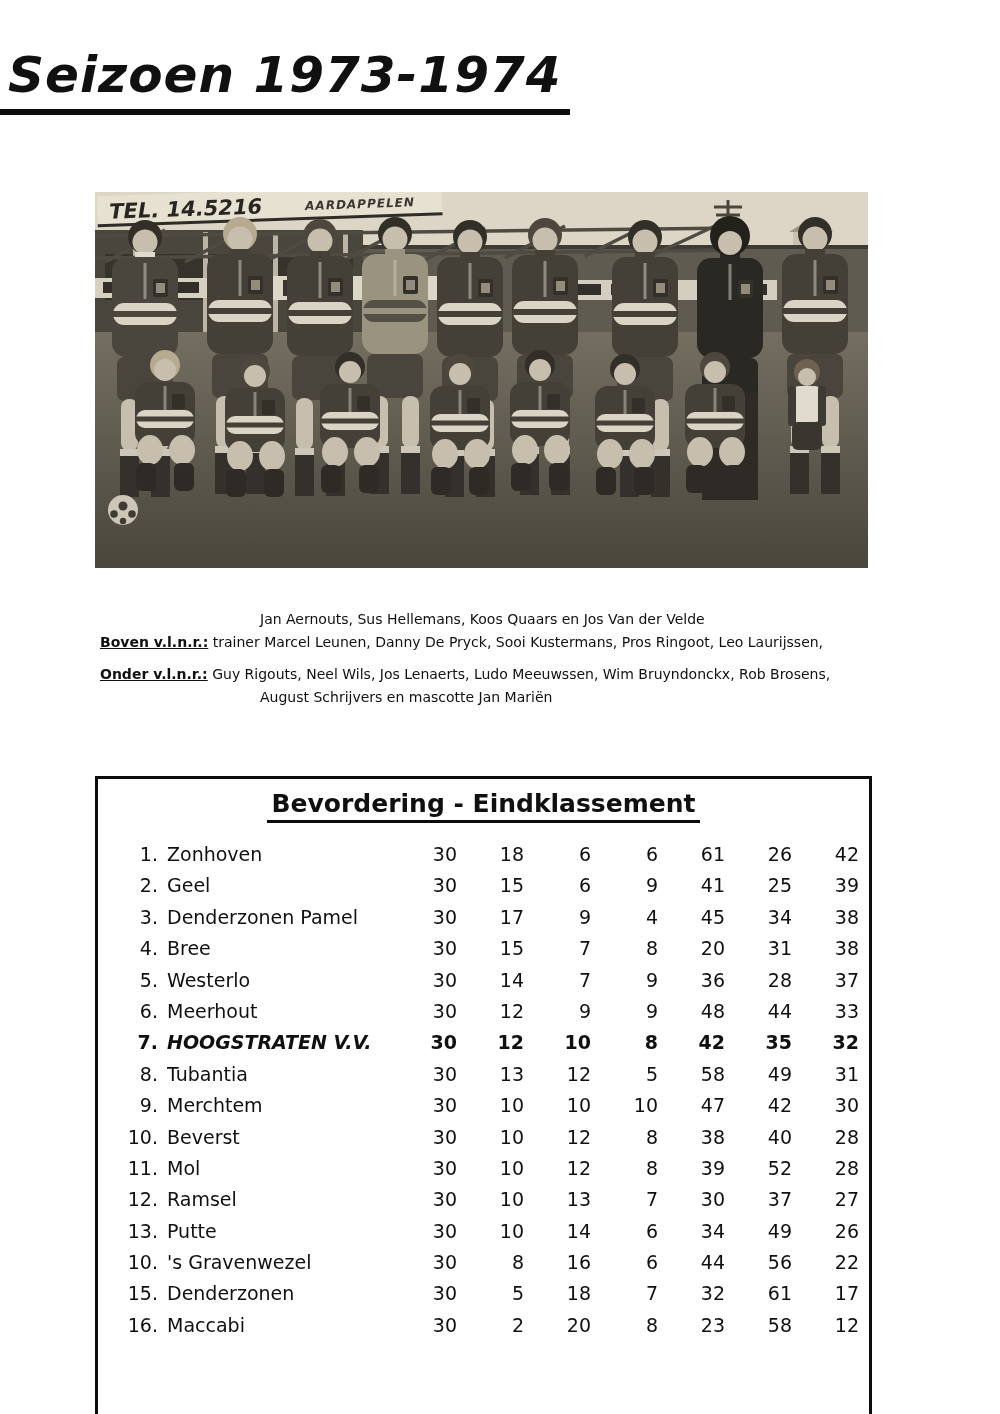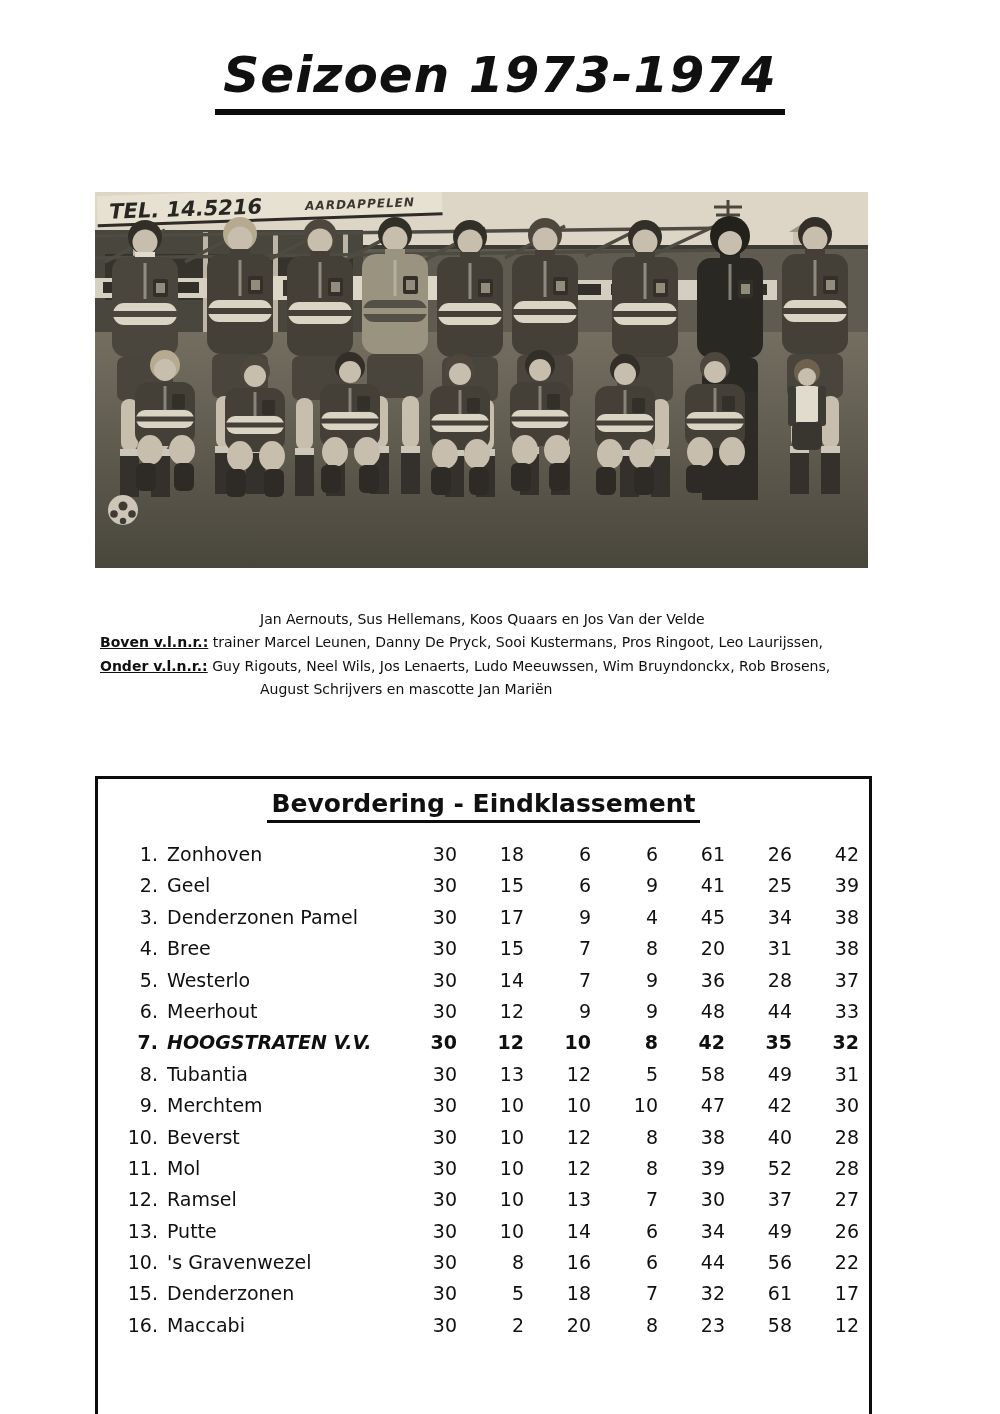--- a/index.html
+++ b/index.html
@@ -1,34 +1,34 @@
 <!DOCTYPE html>
 <html><head>
 <meta charset="utf-8">
 <style>
   html,body { margin:0; padding:0; background:#ffffff; }
   .page {
     position:relative; width:1000px; height:1414px; background:#ffffff;
     font-family:"DejaVu Sans", sans-serif; color:#101010; overflow:hidden;
   }
   
-  .title-wrap { position:absolute; top:46px; left:0; width:100%; display:flex; justify-content:center; }
+  .title-wrap { position:absolute; top:46px; left:0; width:100%; display:flex; }
   .page-title {
     font-size:50px; font-weight:bold; font-style:italic; letter-spacing:1px;
     border-bottom:6px solid #0c0c0c; padding:0 8px 5px 8px; white-space:nowrap;
   }
   
   .photo { position:absolute; left:95px; top:192px; width:773px; height:376px; }
   .photo svg { display:block; filter:contrast(0.97) sepia(0.10); }
   
   .captions { position:absolute; left:100px; top:608px; width:785px; font-size:14px; line-height:23px; }
   .cap-line { margin:0; white-space:nowrap; }
   .cap-label { font-weight:bold; text-decoration:underline; }
   .cap-indent { margin-left:160px; }
-  .onder-block { margin-top:1px; }
+  .onder-block { margin-top:9px; }
   
   .tablebox {
     position:absolute; left:95px; top:776px; width:777px; height:699px;
     border:3px solid #0c0c0c; box-sizing:border-box;
   }
   .table-title-wrap { display:flex; justify-content:center; margin-top:10px; }
   .table-title {
     font-size:25px; font-weight:bold; border-bottom:3px solid #0c0c0c;
     padding:0 5px 2px 5px; white-space:nowrap;
   }

